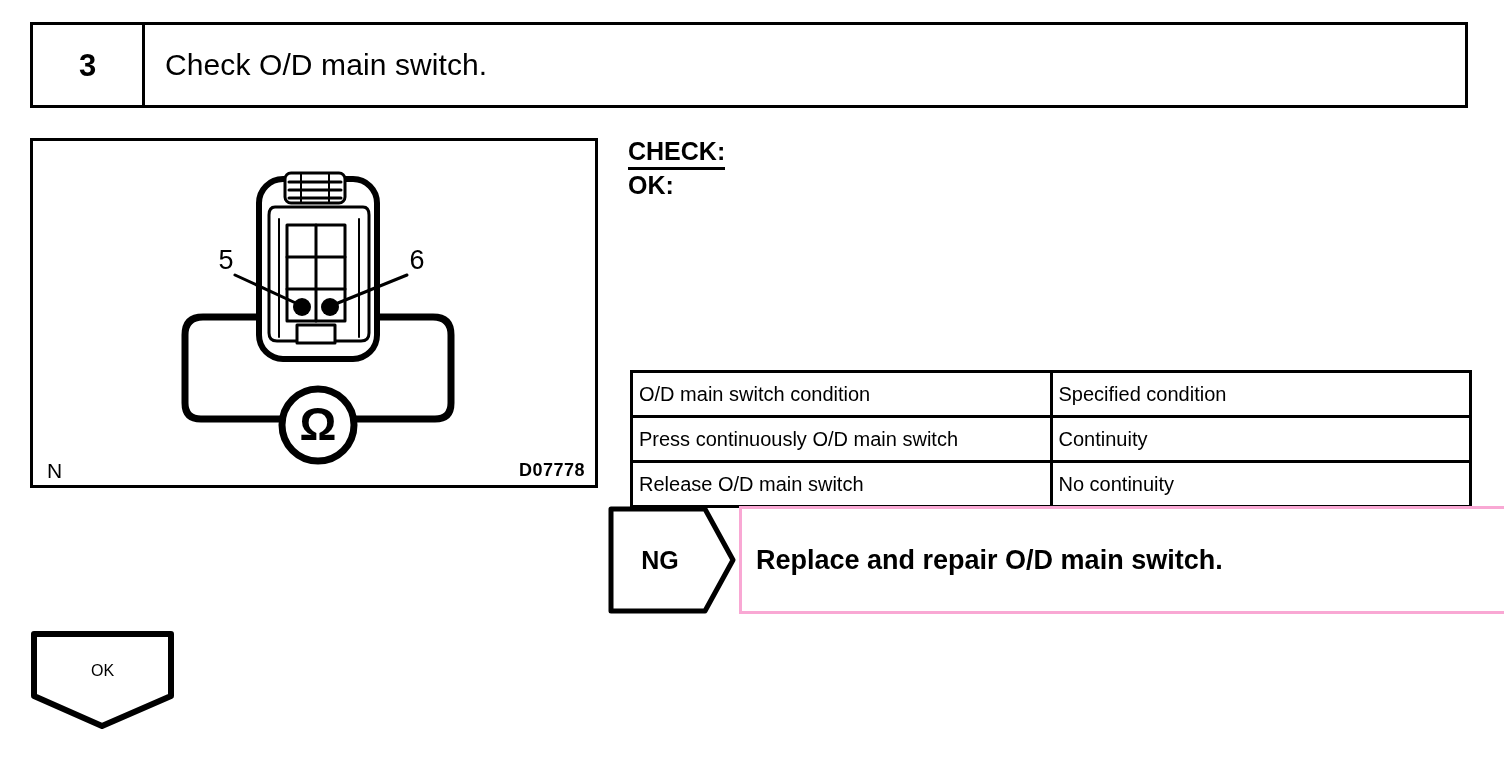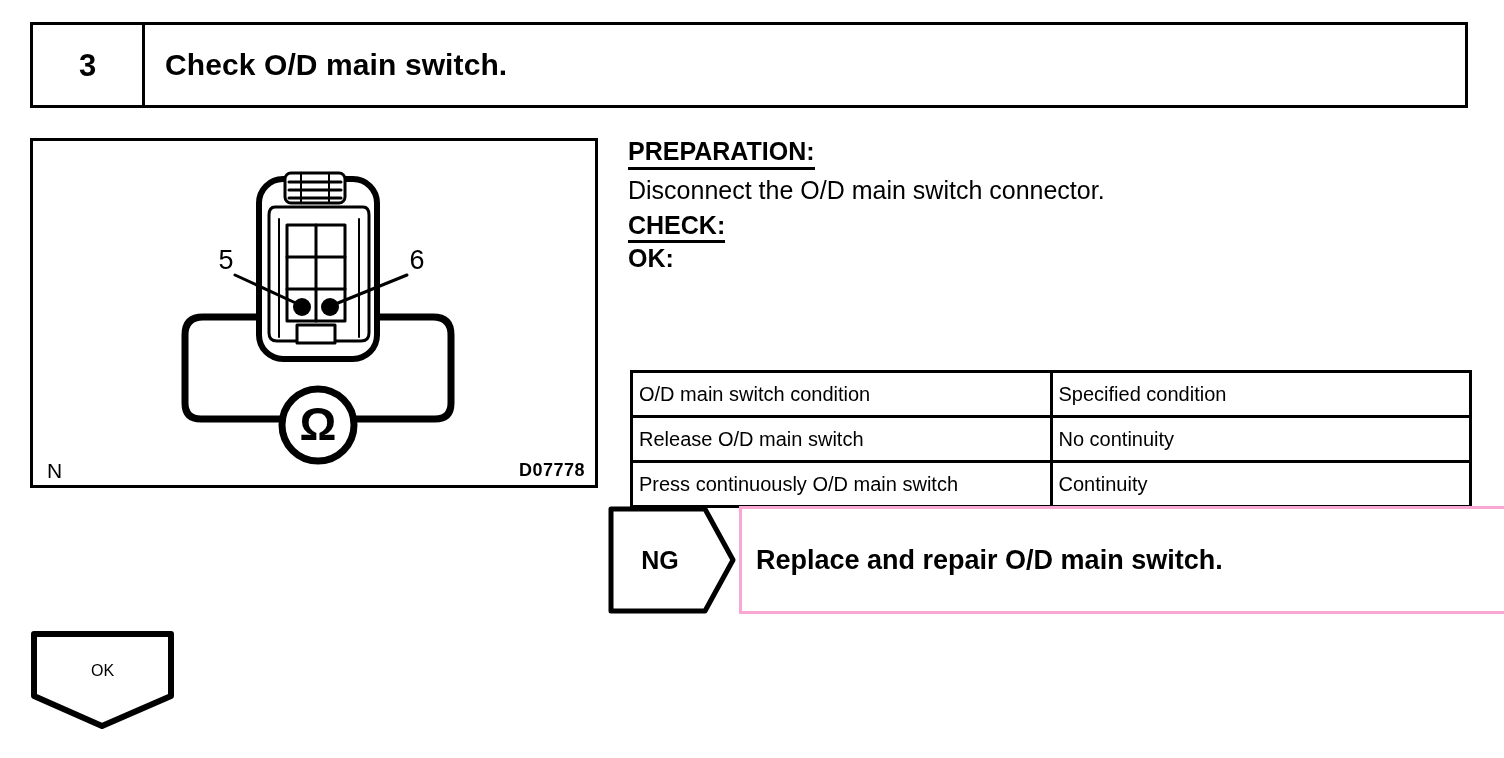--- a/index.html
+++ b/index.html
@@ -47,21 +47,21 @@
     line-height: 1;
   }
   .step-title-cell {
     flex: 1;
     display: flex;
     align-items: center;
     padding-left: 20px;
   }
   .step-title-cell .title {
     font-size: 30px;
-    font-weight: bold;
+    font-weight: normal;
     letter-spacing: 0.1px;
     text-align: center;
   }
 
   
   .figure-panel {
     position: absolute;
     left: 30px;
     top: 138px;
     width: 568px;
@@ -266,47 +266,43 @@
 
       <text x="285" y="299" font-family="Liberation Sans, sans-serif" font-size="46" font-weight="bold" text-anchor="middle" fill="#000">Ω</text>
     </svg>
 
     <span class="figure-corner-label">N</span>
     <span class="figure-id">D07778</span>
   </div>
 
   <div class="instructions">
 
-    <div class="inst-block">
-      <div><span class="inst-heading underlined">PREPARATION:</span></div>
-      <p class="inst-body">Disconnect the O/D main switch connector.</p>
-    </div>
 
     <div class="inst-block">
       <div><span class="inst-heading underlined">CHECK:</span></div>
     </div>
 
     <div class="inst-block">
       <span class="inst-heading">OK:</span>
     </div>
   </div>
 
   <table class="spec-table">
     <tbody>
       <tr>
         <td class="col-a">O/D main switch condition</td>
         <td class="col-b">Specified condition</td>
       </tr>
       <tr>
+        <td class="col-a">Press continuously O/D main switch</td>
+        <td class="col-b">Continuity</td>
+      </tr>
+      <tr>
         <td class="col-a">Release O/D main switch</td>
         <td class="col-b">No continuity</td>
-      </tr>
-      <tr>
-        <td class="col-a">Press continuously O/D main switch</td>
-        <td class="col-b">Continuity</td>
       </tr>
     </tbody>
   </table>
 
   <div class="ng-row">
     <div class="ng-badge">
       <svg viewBox="0 0 128 108" preserveAspectRatio="none">
         <path d="M 3 3 L 97 3 L 125 54 L 97 105 L 3 105 Z" fill="#fff" stroke="#000" stroke-width="5" stroke-linejoin="round"></path>
       </svg>
       <span class="ng-text">NG</span>

